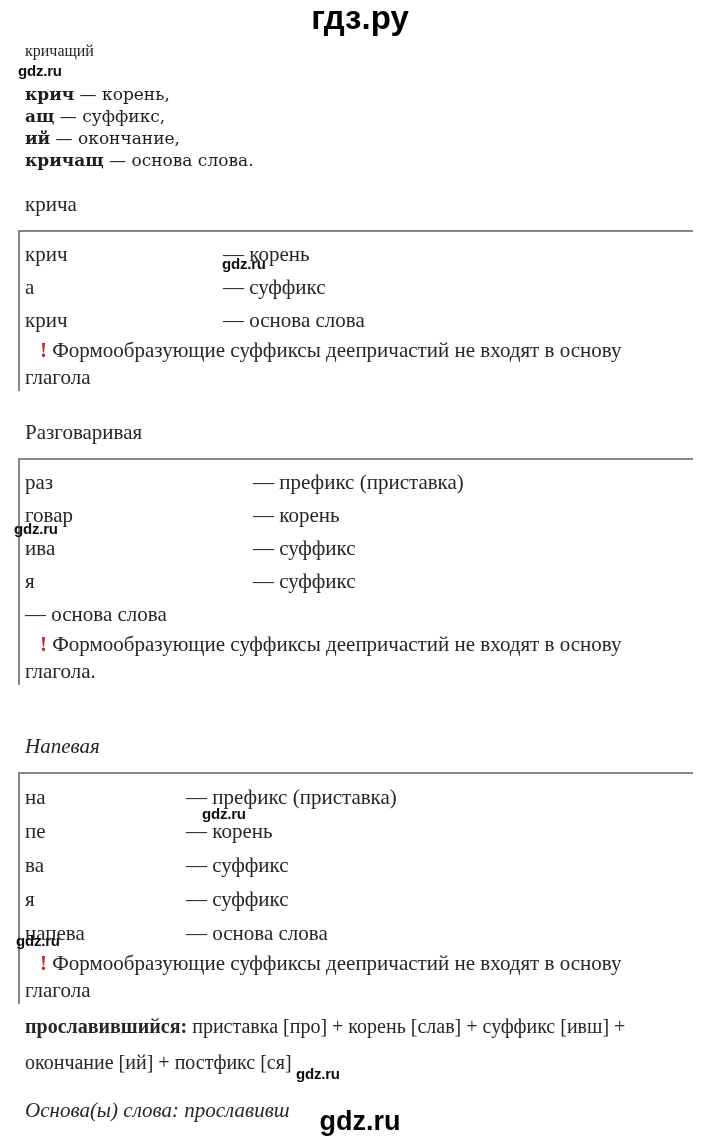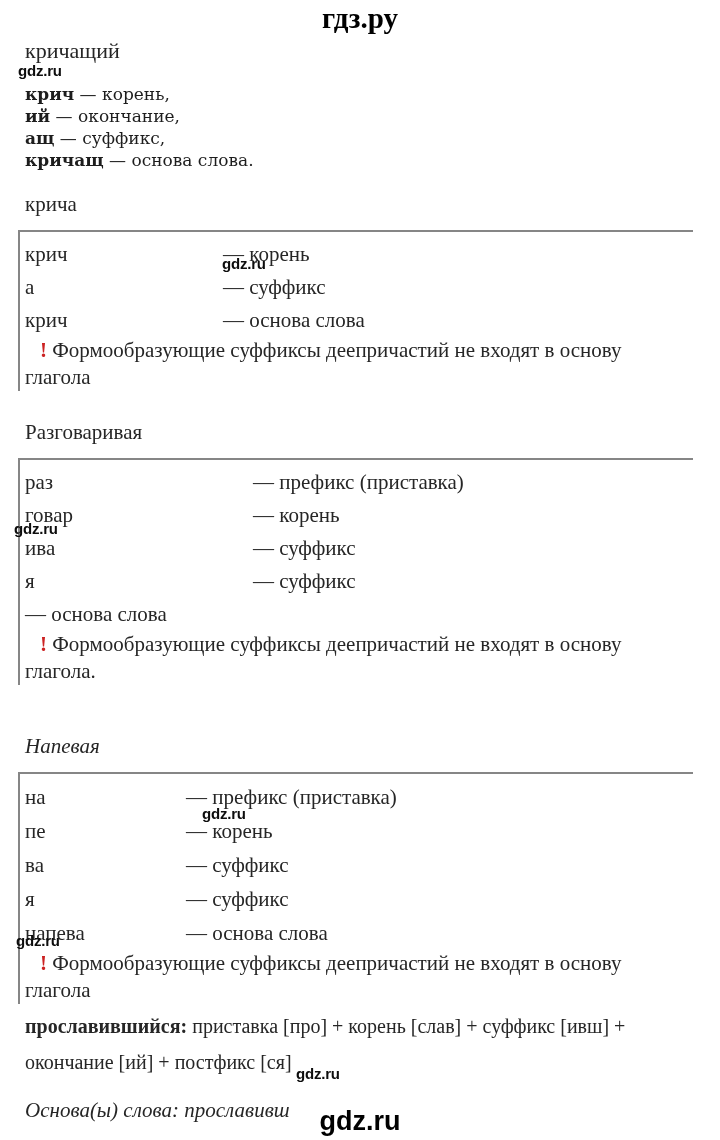--- a/index.html
+++ b/index.html
@@ -1,20 +1,20 @@
 <!DOCTYPE html>
 <html><head>
 <meta charset="utf-8">
 <style>
   html,body{margin:0;padding:0;background:#ffffff;}
   .page{position:relative;width:720px;height:1140px;overflow:hidden;background:#fff;
         color:#262626;font-family:"Liberation Serif",serif;}
-  .site-title{padding-top:3px;text-align:center;font-family:Liberation Serif, serif;
-        font-weight:bold;font-size:29px;line-height:30px;color:#000;}
-  .intro-word{margin:6px 0 0 25px;font-size:22px;line-height:24px;}
+  .site-title{padding-top:3px;text-align:center;font-family:Liberation Sans, sans-serif;
+        font-weight:bold;font-size:33px;line-height:30px;color:#000;}
+  .intro-word{margin:6px 0 0 25px;font-size:16px;line-height:24px;}
   .intro-list{margin:20px 0 0 25px;font-family:"DejaVu Serif",serif;font-size:17px;line-height:22px;color:#1d1d1d;}
   .hdr{margin:0 0 0 25px;font-size:21px;font-weight:normal;line-height:26px;}
   .hdr-1{margin-top:20px;}
   .hdr-2{margin-top:28px;}
   .hdr-3{margin-top:48px;font-style:italic;}
   .tbl{margin:13px 0 0 18px;width:675px;box-sizing:border-box;
        border-top:2px solid #868686;border-left:2px solid #868686;
        padding:6px 0 0 5px;font-size:21px;}
   .tbl-2{}
   .row{display:flex;line-height:33px;}
@@ -42,22 +42,22 @@
 <body>
 
 <div class="page">
 
   <div class="site-title">гдз.ру</div>
 
   <div class="intro">
     <div class="intro-word">кричащий</div>
     <div class="intro-list">
       <div class="intro-item"><b>крич</b><span> — корень,</span></div>
+      <div class="intro-item"><b>ащ</b><span> — суффикс,</span></div>
       <div class="intro-item"><b>ий</b><span> — окончание,</span></div>
-      <div class="intro-item"><b>ащ</b><span> — суффикс,</span></div>
       <div class="intro-item"><b>кричащ</b><span> — основа слова.</span></div>
     </div>
   </div>
 
   <h2 class="hdr hdr-1">крича</h2>
   <div class="tbl tbl-1">
     <div class="row">
         <span class="part">крич</span>
         <span class="lbl">— корень</span>
       </div>

